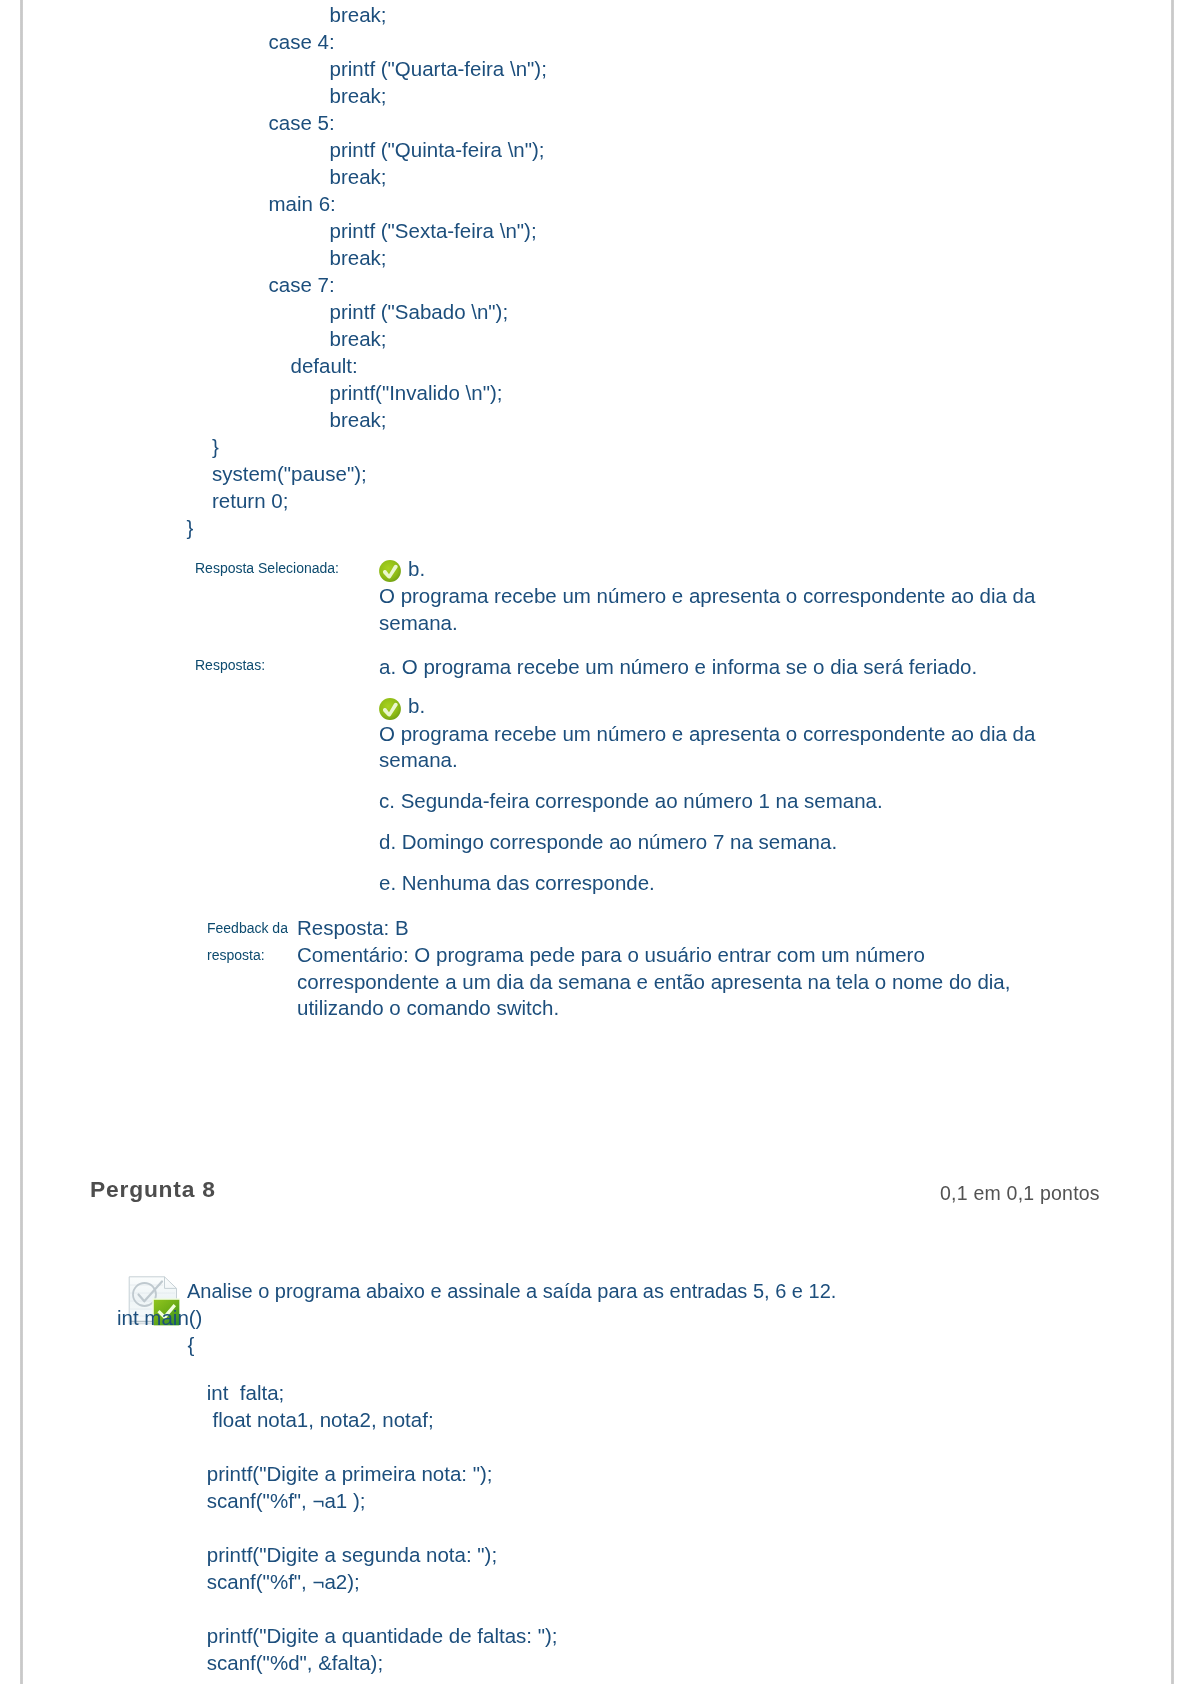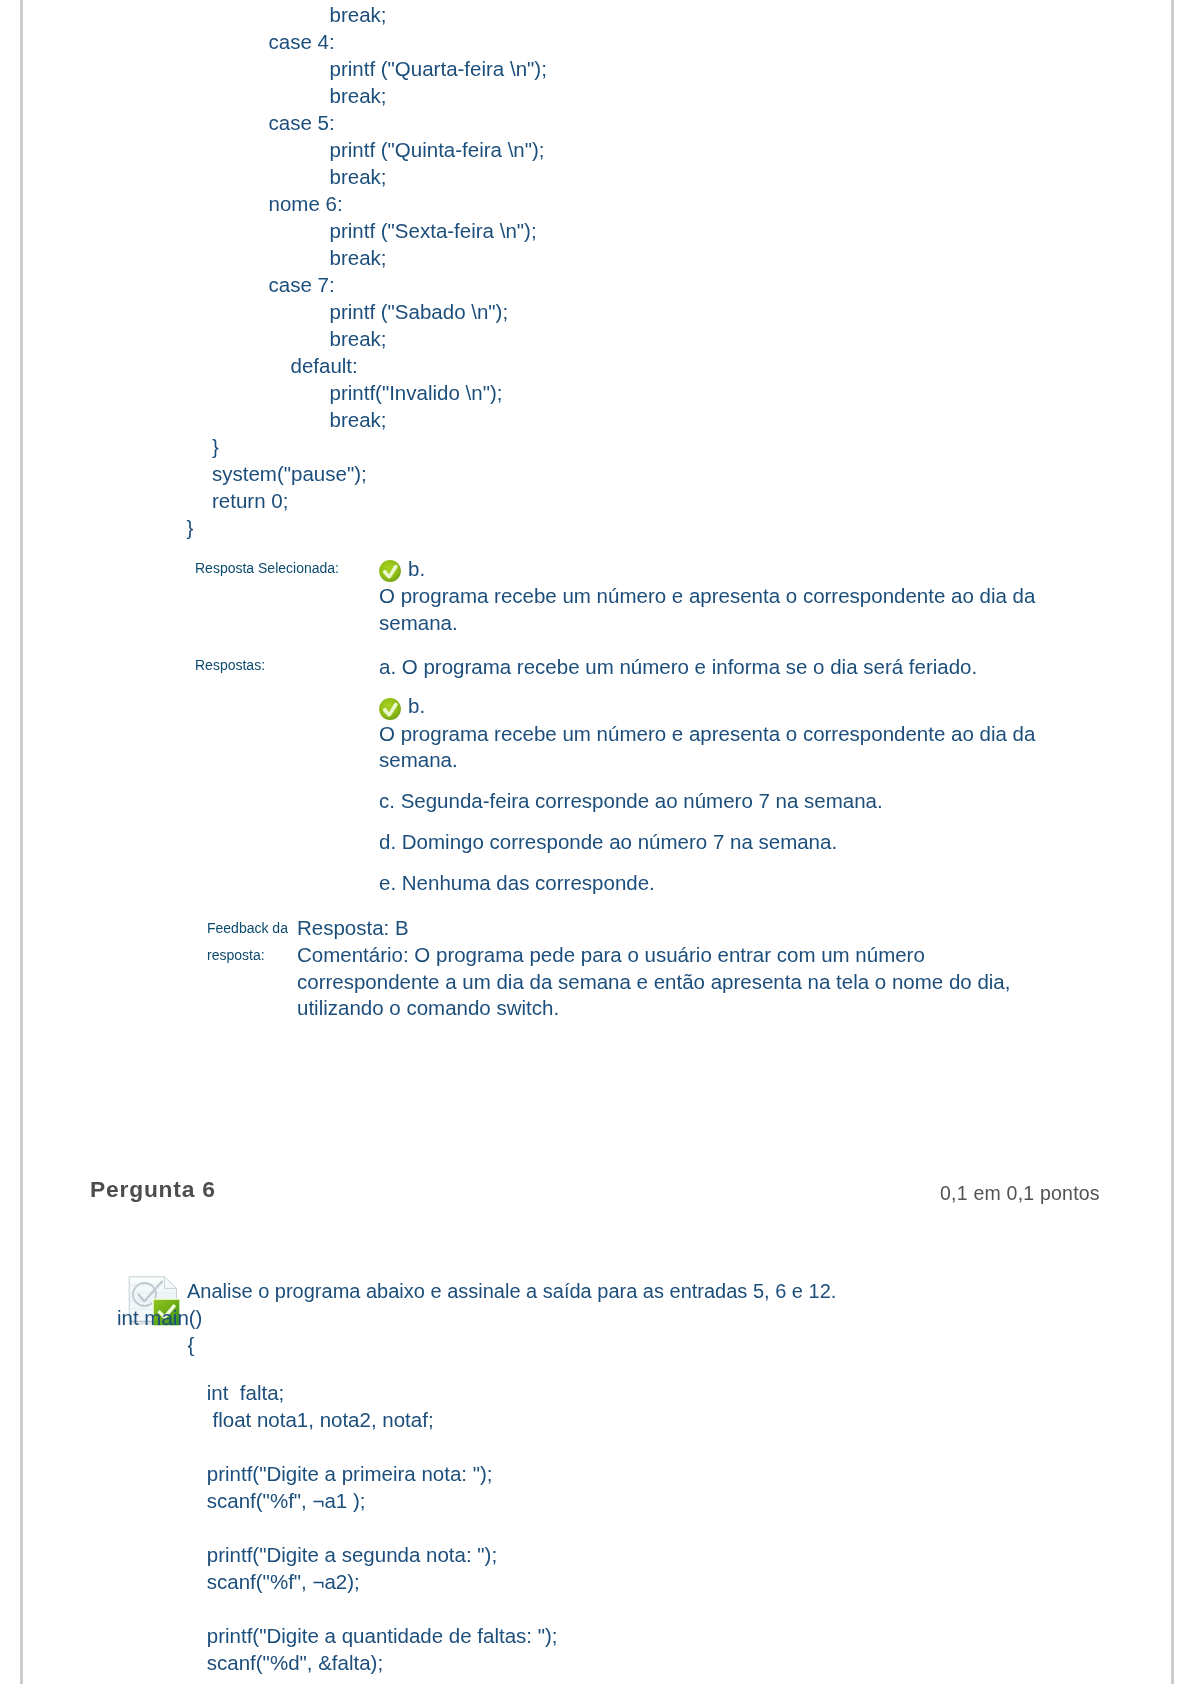--- a/index.html
+++ b/index.html
@@ -34,21 +34,21 @@
   <div class="vrule right"></div>
 
   <div class="abs" id="q3code" style="left:0px;top:1px;width:1000px;">
       <div class="cline" style="padding-left: 329.5px;">break;</div>
       <div class="cline" style="padding-left: 268.5px;">case 4:</div>
       <div class="cline" style="padding-left: 329.5px;">printf ("Quarta-feira \n");</div>
       <div class="cline" style="padding-left: 329.5px;">break;</div>
       <div class="cline" style="padding-left: 268.5px;">case 5:</div>
       <div class="cline" style="padding-left: 329.5px;">printf ("Quinta-feira \n");</div>
       <div class="cline" style="padding-left: 329.5px;">break;</div>
-      <div class="cline" style="padding-left: 268.5px;">nome 6:</div>
+      <div class="cline" style="padding-left: 268.5px;">main 6:</div>
       <div class="cline" style="padding-left: 329.5px;">printf ("Sexta-feira \n");</div>
       <div class="cline" style="padding-left: 329.5px;">break;</div>
       <div class="cline" style="padding-left: 268.5px;">case 7:</div>
       <div class="cline" style="padding-left: 329.5px;">printf ("Sabado \n");</div>
       <div class="cline" style="padding-left: 329.5px;">break;</div>
       <div class="cline" style="padding-left: 268.5px; margin-left: 22px;">default:</div>
       <div class="cline" style="padding-left: 329.5px;">printf("Invalido \n");</div>
       <div class="cline" style="padding-left: 329.5px;">break;</div>
       <div class="cline" style="padding-left: 212px;">}</div>
       <div class="cline" style="padding-left: 212px;">system("pause");</div>
@@ -90,39 +90,39 @@
                 </radialGradient>
               </defs>
               <circle cx="11" cy="11" r="10.9" fill="url(#gA)"></circle>
               <path d="M4.6 10.6 C5.8 9.7 7.2 10.1 8.0 11.4 L10.0 14.2 L15.0 5.8 C15.8 4.5 17.2 4.3 18.1 5.2 C19.0 6.1 18.8 7.1 18.1 8.1 L11.7 17.7 C10.9 18.9 9.3 18.9 8.5 17.8 L4.5 13.4 C3.7 12.5 3.8 11.3 4.6 10.6 Z" fill="#eaf7cf"></path>
             </svg></span>
           <span class="answer-row-letter">b.</span>
         </div>
         <div class="answer-text">O programa recebe um número e apresenta o correspondente ao dia da semana.</div>
       </div>
       <div class="answer-option">
-        <div class="answer-text">c. Segunda-feira corresponde ao número 7 na semana.</div>
+        <div class="answer-text">c. Segunda-feira corresponde ao número 1 na semana.</div>
       </div>
       <div class="answer-option">
         <div class="answer-text">d. Domingo corresponde ao número 7 na semana.</div>
       </div>
       <div class="answer-option">
         <div class="answer-text">e. Nenhuma das corresponde.</div>
       </div>
     </div>
 
   <div class="lbl" style="left:207px;top:915px;width:95px;">Feedback da resposta:</div>
   <div class="abs feedback-col" id="feedback" style="left:297px;top:915px;width:800px;">
       <div>Resposta: B</div>
       <div>Comentário: O programa pede para o usuário entrar com um número</div>
       <div>correspondente a um dia da semana e então apresenta na tela o nome do dia,</div>
       <div>utilizando o comando switch.</div>
     </div>
 
-  <div class="qhead" style="left:90px;top:1176px;">Pergunta 6</div>
+  <div class="qhead" style="left:90px;top:1176px;">Pergunta 8</div>
   <div class="qpoints" style="left:940px;top:1182px;">0,1 em 0,1 pontos</div>
 
   <div class="abs" style="left:128px;top:1276px;">
     <svg width="53" height="51" viewBox="0 0 53 51">
       <defs>
         <linearGradient id="pg" x1="0" y1="0" x2="0" y2="1">
           <stop offset="0%" stop-color="#fbfdfd"></stop>
           <stop offset="45%" stop-color="#eef4f6"></stop>
           <stop offset="100%" stop-color="#f8fbfc"></stop>
         </linearGradient>

